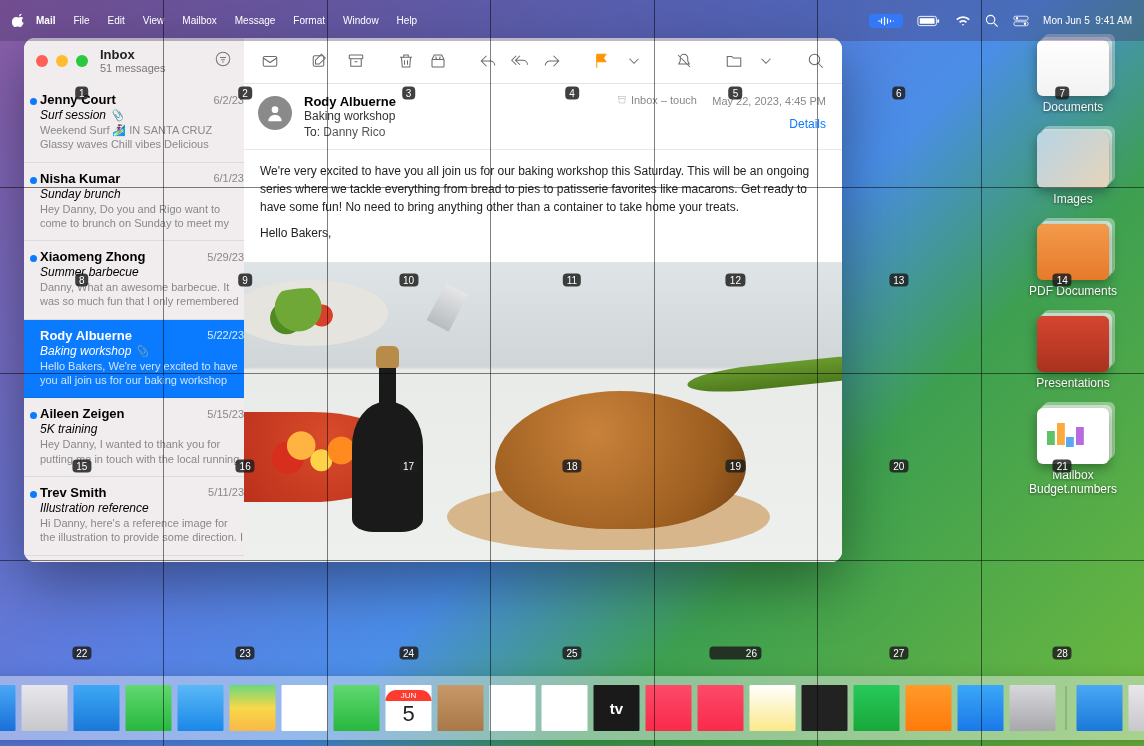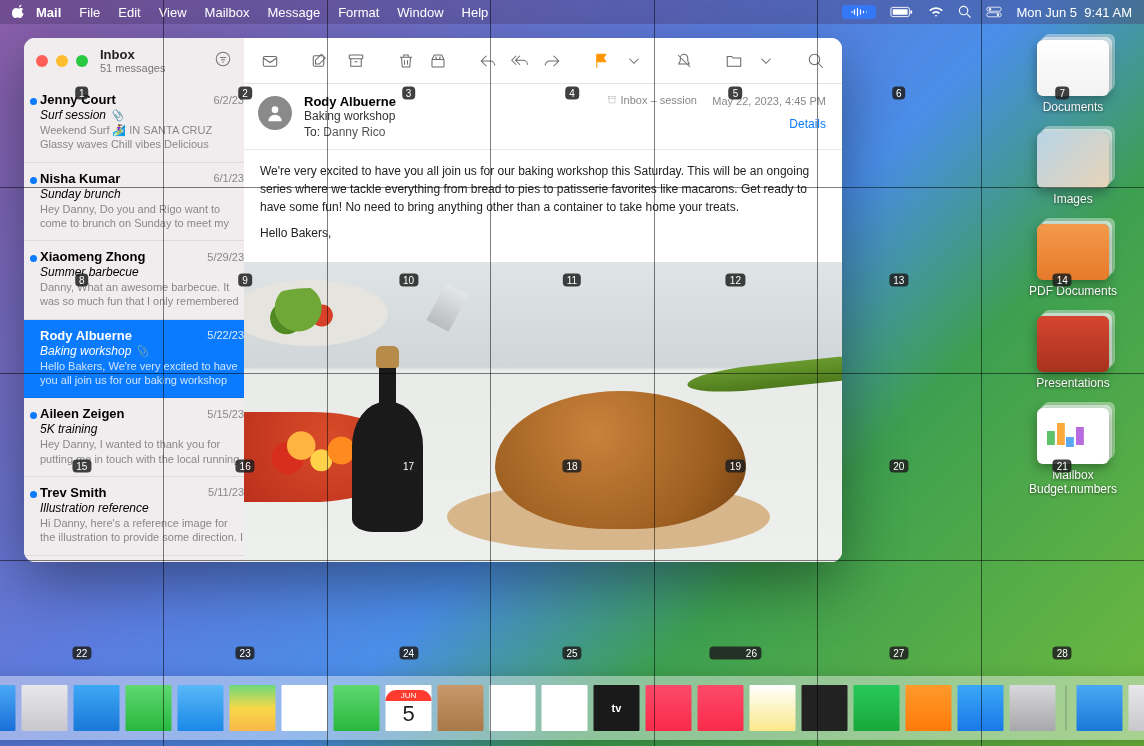--- a/index.html
+++ b/index.html
@@ -6,21 +6,21 @@
 body { width: 1144px; height: 746px; overflow: hidden; position: relative; background: linear-gradient(135deg, #8b5da8 0%, #5a7de0 40%, #4a8ee8 55%, #3d9f50 70%, #6fba3e 100%); }
 
 
 .grid-overlay { position: absolute; inset: 0; pointer-events: none; z-index: 100; }
 .grid-line { position: absolute; background: rgba(0,0,0,0.5); }
 .grid-line.v { width: 1px; height: 100%; top: 0; }
 .grid-line.h { height: 1px; width: 100%; left: 0; }
 .grid-label { position: absolute; background: rgba(30,30,30,0.85); color: #fff; font-size: 10px; padding: 1px 4px; border-radius: 4px; font-weight: 500; transform: translate(-50%,-50%); }
 
 
-.menubar { position: absolute; top: 0; left: 0; right: 0; height: 24px; background: rgba(70,50,100,0.35); display: flex; align-items: center; color: #fff; font-size: 13px; padding: 0 12px; z-index: 50; }
+.menubar { position: absolute; top: 0; left: 0; right: 0; height: 41px; background: rgba(70,50,100,0.35); display: flex; align-items: center; color: #fff; font-size: 10px; padding: 0 12px; z-index: 50; }
 .menubar .apple { margin-right: 10px; }
 .menubar .menu-item { margin-right: 18px; cursor: default; }
 .menubar .menu-item.bold { font-weight: 700; }
 .menubar .spacer { flex: 1; }
 .menubar .status-item { margin-left: 14px; display: flex; align-items: center; }
 .menubar svg { fill: #fff; }
 .voice-badge { background: #3478f6; border-radius: 4px; padding: 2px 8px; display: flex; align-items: center; }
 
 
 .mail-window { position: absolute; top: 38px; left: 24px; width: 818px; height: 524px; background: #f6f6f6; border-radius: 11px; box-shadow: 0 20px 60px rgba(0,0,0,0.4); display: flex; overflow: hidden; z-index: 40; }
@@ -115,21 +115,21 @@
 .app.mail{background:linear-gradient(#5ab8f8,#1a88e8);}
 .app.maps{background:linear-gradient(#6ad87a,#f8d848 50%,#f8b848);}
 .app.photos{background:#fff;}
 .app.facetime{background:linear-gradient(#5fd870,#28b83e);}
 .app.calendar{background:#fff; flex-direction:column;}
 .app.calendar .m{background:#ff3b30;color:#fff;font-size:8px;width:100%;text-align:center;border-radius:11px 11px 0 0;padding:1px 0;}
 .app.calendar .d{color:#222;font-size:22px;font-weight:500;}
 .app.contacts{background:linear-gradient(#c8986a,#a87848);}
 .app.reminders{background:#fff;}
 .app.freeform{background:#fff;}
-.app.tv{background:#1a1a1a;color:#fff;font-size:11px;font-weight:600;}
+.app.tv{background:#1a1a1a;color:#fff;font-size:15px;font-weight:600;}
 .app.music{background:linear-gradient(#fc4a6a,#fa2a4a);}
 .app.news{background:linear-gradient(#fc4a6a,#fa2a4a);}
 .app.notes{background:linear-gradient(#fff,#fce88a);}
 .app.voice{background:#222;}
 .app.numbers{background:linear-gradient(#28c85a,#18a83a);}
 .app.pages{background:linear-gradient(#ff9a2a,#ff7a0a);}
 .app.store{background:linear-gradient(#3aa8f8,#1a78e8);}
 .app.settings{background:linear-gradient(#d8d8dc,#a8a8ac);}
 .app.downloads{background:linear-gradient(#4aa8f5,#1a78d8);}
 .app.trash{background:linear-gradient(#e8e8ec,#c8c8cc);}
@@ -356,21 +356,21 @@
         <div class="from">Rody Albuerne</div>
         <div class="subj">Baking workshop</div>
         <div class="to"><span>To:</span> <span class="name">Danny Rico</span></div>
       </div>
       <div class="right">
         <span class="inbox-lbl">
             <svg width="10" height="10" viewBox="0 0 24 24" style="fill:none;stroke:#999;">
               <rect x="3" y="4" width="18" height="5"></rect>
               <path d="M5 9v10h14V9"></path>
             </svg> 
-            <span>Inbox – session</span>
+            <span>Inbox – touch</span>
           </span>
         &nbsp;&nbsp;&nbsp;
         <span>May 22, 2023, 4:45 PM</span>
         <span class="details">Details</span>
       </div>
     </div>
 
     <div class="email-body">
       <p>We're very excited to have you all join us for our baking workshop this Saturday. This will be an ongoing series where we tackle everything from bread to pies to patisserie favorites like macarons. Get ready to have some fun! No need to bring anything other than a container to take home your treats.</p>
       <p>Hello Bakers,</p>

